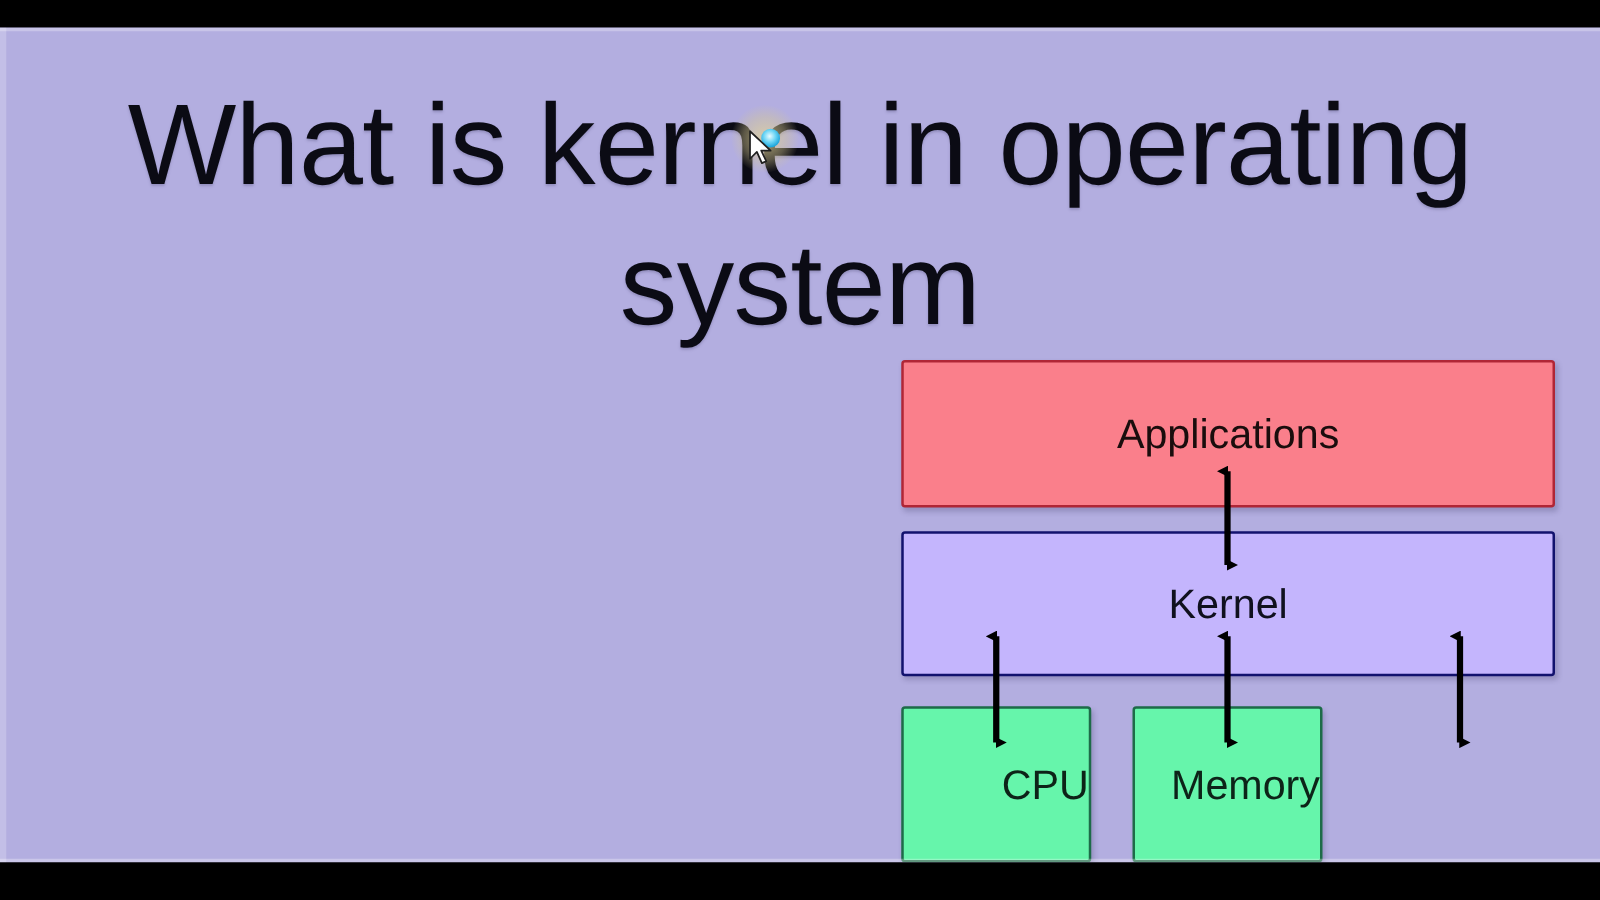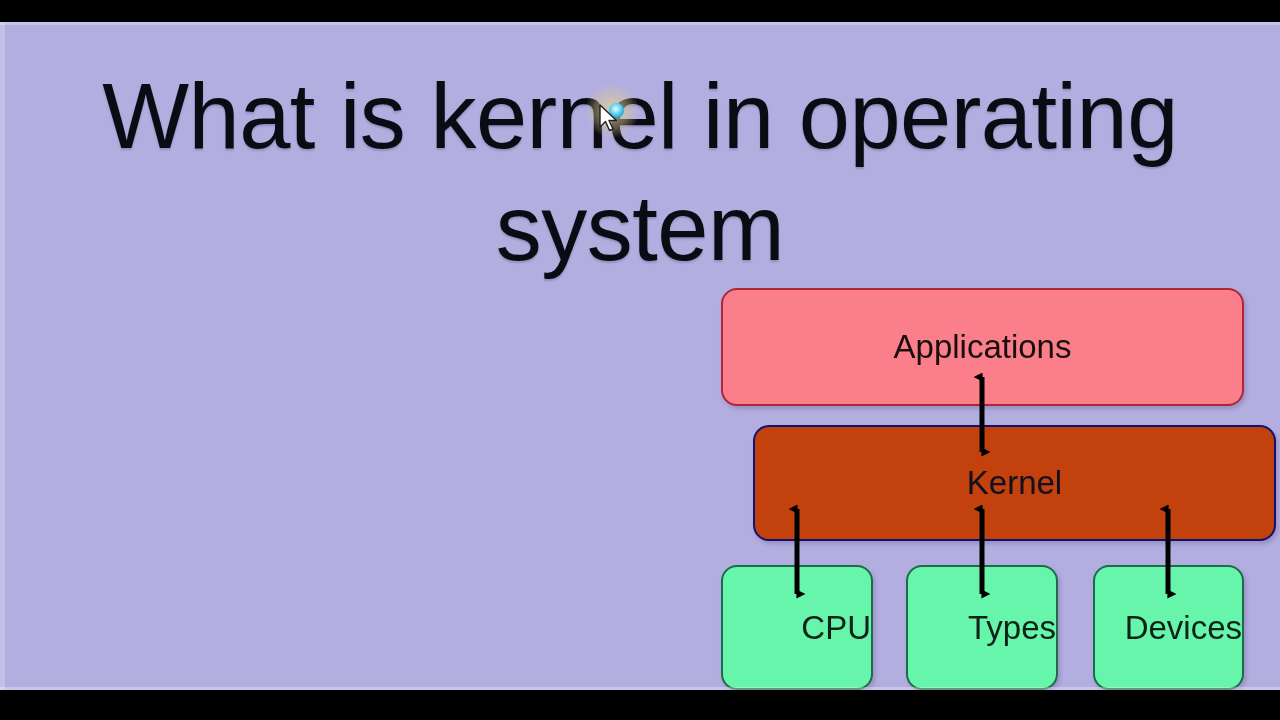--- a/index.html
+++ b/index.html
@@ -103,38 +103,37 @@
     width: 1280px;
     height: 668px;
     pointer-events: none;
   }
   .dbox {
     position: absolute;
     box-sizing: border-box;
     display: flex;
     align-items: center;
     justify-content: center;
-    border-radius: 16px;
+    border-radius: 3px;
     font-size: 33px;
     color: #1a0d0d;
     box-shadow: 2px 3px 4px rgba(80,75,120,0.30);
   }
   #box-applications {
     left: 721px; top: 266px;
     width: 523px; height: 118px;
     background: #fa7f8b;
     border: 2px solid #b02636;
   }
   #box-kernel {
     left: 721px; top: 403px;
     width: 523px; height: 116px;
-    background: #c2410c;
+    background: #c4b5fd;
     border: 2px solid #12126e;
     color: #10101e;
-    margin-left: 32px;
   }
   .green-box {
     top: 543px;
     height: 125px;
     background: #66f5ab;
     border: 2px solid #1d6b48;
     color: #0d2318;
     justify-content: flex-end;
   }
   #box-cpu     { left: 721px;  width: 152px; }
@@ -197,26 +196,23 @@
 
       <div class="dbox" id="box-kernel">
         <span>Kernel</span>
       </div>
 
       <div class="dbox green-box" id="box-cpu">
         <span>CPU</span>
       </div>
 
       <div class="dbox green-box" id="box-memory">
-        <span>Types</span>
-      </div>
-
-      <div class="dbox green-box" id="box-devices">
-        <span>Devices</span>
-      </div>
+        <span>Memory</span>
+      </div>
+
 
       <svg id="arrows" viewBox="0 0 1280 668">
         <defs>
           <marker id="headUp" markerWidth="9" markerHeight="9" refX="4.5" refY="8.4" orient="auto-start-reverse" markerUnits="userSpaceOnUse">
             <path d="M4.5 0 L9 9 L0 9 Z" fill="#000000"></path>
           </marker>
           <marker id="headDown" markerWidth="9" markerHeight="9" refX="4.5" refY="8.4" orient="auto" markerUnits="userSpaceOnUse">
             <path d="M4.5 0 L9 9 L0 9 Z" fill="#000000"></path>
           </marker>
         </defs>

